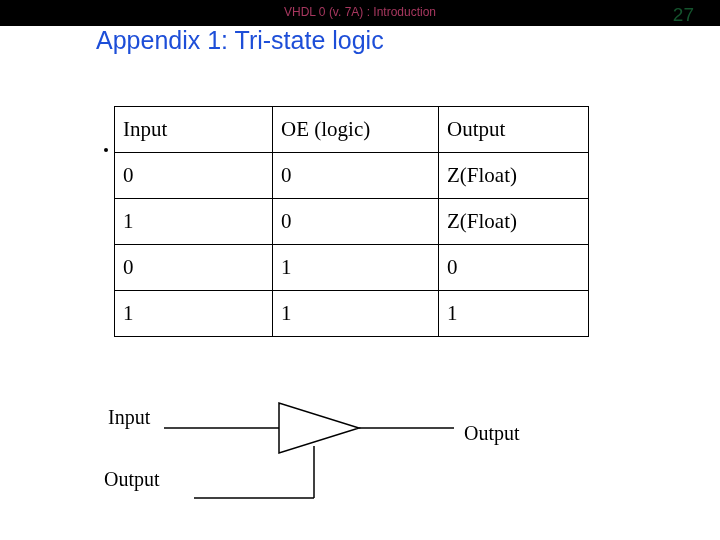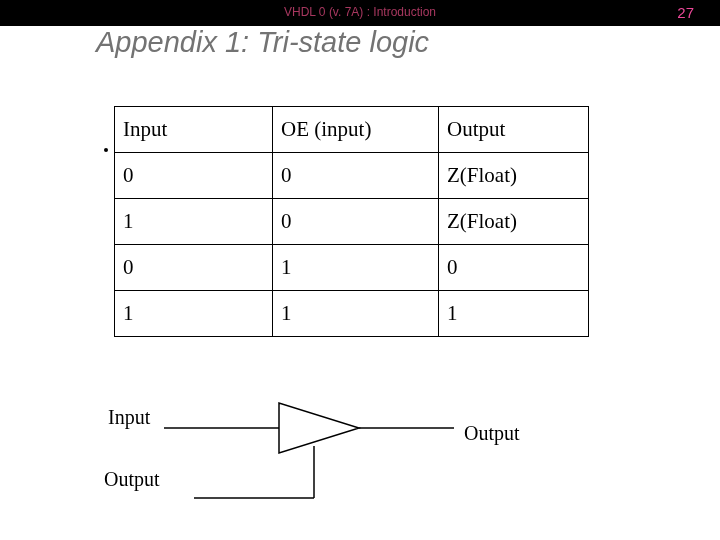--- a/index.html
+++ b/index.html
@@ -23,31 +23,30 @@
     left: 50%;
     transform: translateX(-50%);
     color: #a7375f;
     font-size: 12px;
     text-align: right;
   }
   .page-num {
     position: absolute;
     top: 4px;
     right: 26px;
-    color: #ec4899;
-    font-size: 15px;
+    color: #14532d;
+    font-size: 19px;
   }
   .slide-title {
     position: absolute;
     top: 26px;
     left: 96px;
-    color: #737373;
-    font-size: 29px;
+    color: #1d4ed8;
+    font-size: 25px;
     line-height: 1.15;
-    font-style: italic;
   }
   .bullet {
     position: absolute;
     top: 148px;
     left: 104px;
     width: 4px; height: 4px;
     background: #000;
     border-radius: 50%;
   }
   .truth-table {
@@ -95,21 +94,21 @@
 <div class="slide-title">
   <span>Appendix 1: Tri-state logic</span><br>
 </div>
 
 <div class="bullet"></div>
 
 <table class="truth-table">
   <tbody>
       <tr>
     <th>Input</th>
-    <th>OE (input)</th>
+    <th>OE (logic)</th>
     <th>Output</th>
   </tr>
   <tr>
     <td>0</td>
     <td>0</td>
     <td>Z(Float)</td>
   </tr>
   <tr>
     <td>1</td>
     <td>0</td>

